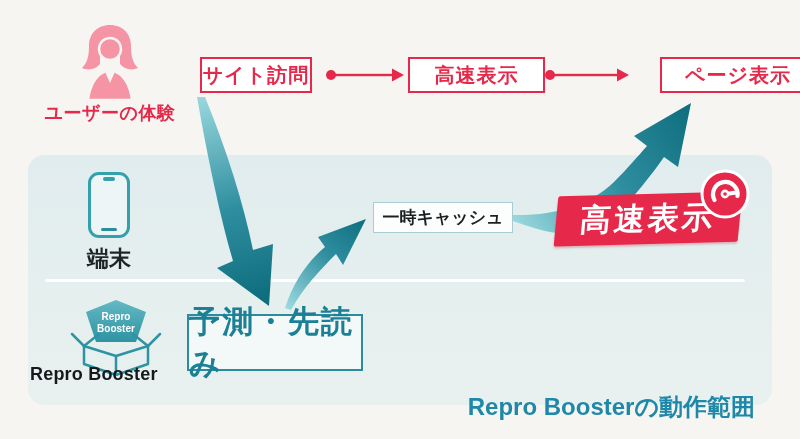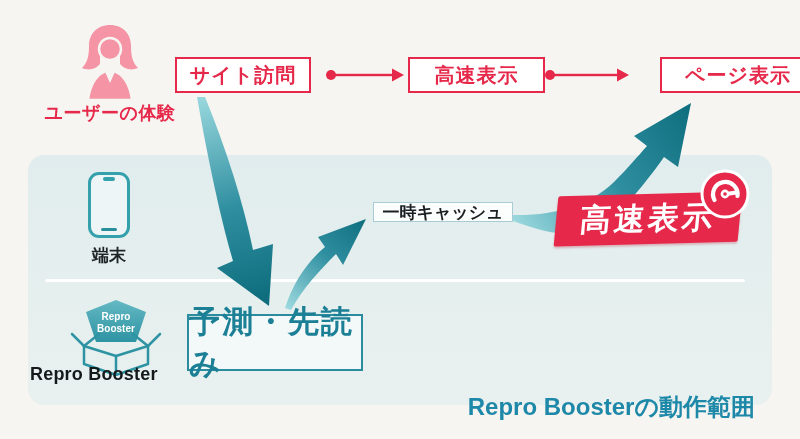--- a/index.html
+++ b/index.html
@@ -42,40 +42,40 @@
   .phone .notch{
     position:absolute;left:50%;top:2px;transform:translateX(-50%);
     width:12px;height:4px;border-radius:2px;background:#33a0ab;
   }
   .phone .homebar{
     position:absolute;left:50%;bottom:4px;transform:translateX(-50%);
     width:16px;height:3.5px;border-radius:2px;background:#2a8f9a;
   }
   .device-label{
     left:59px;top:244px;width:100px;text-align:center;
-    color:#1f2426;font-size:17px;font-weight:bold;
+    color:#1f2426;font-size:22px;font-weight:bold;
   }
   
   .booster-label{
     left:30px;top:364px;width:160px;
     color:#15191b;font-size:18px;font-weight:bold;letter-spacing:.2px;
   }
   .predict-box{
     left:187px;top:314px;width:176px;height:57px;
     background:#f3f8f9;border:2.5px solid #2b8ca0;box-sizing:border-box;
     color:#1b7f95;font-size:31px;font-weight:bold;letter-spacing:2px;
     display:flex;align-items:center;justify-content:center;
   }
   .scope-label{
     left:415px;top:363px;width:340px;text-align:right;
     color:#1e88a8;font-size:24px;font-weight:bold;margin-top:28px;
   }
   
   .cache-box{
-    left:373px;top:202px;width:140px;height:20px;
+    left:373px;top:202px;width:140px;height:31px;
     background:#fcfefe;border:1.5px solid #a9ccd4;box-sizing:border-box;
     color:#1a1f21;font-size:17px;font-weight:bold;
     display:flex;align-items:center;justify-content:center;
   }
   .fast-banner{
     left:556px;top:194px;width:184px;height:50px;
     background:#e6294a;border-radius:2px;
     transform:rotate(-1.5deg) skewX(-7deg);
     color:#ffffff;font-size:31px;font-weight:bold;letter-spacing:3px;
     display:flex;align-items:center;justify-content:center;
@@ -126,21 +126,21 @@
   </g>
 </svg>
 
 <svg class="abs" style="left:78px;top:22px;" width="64" height="78" viewBox="0 0 64 78">
   <path fill="#f494a5" d="M32,3 C19,3 11,12 11,24 C11,35 9,41 4,46 C11,49 18,47 22,42 L22,30 C22,22 26,16 32,16 C38,16 42,22 42,30 L42,42 C46,47 53,49 60,46 C55,41 53,35 53,24 C53,12 45,3 32,3 Z"></path>
   <circle cx="32" cy="27" r="11" fill="#f494a5" stroke="#f7f5f2" stroke-width="2.5"></circle>
   <path fill="#f494a5" stroke="#f7f5f2" stroke-width="2.5" d="M10,78 C12,62 19,52 28,49 L32,58 L36,49 C45,52 52,62 54,78 Z"></path>
 </svg>
 <div class="abs persona-label">ユーザーの体験</div>
 
-<div class="abs step-box" style="left:175px;width:136px;">サイト訪問</div>
+<div class="abs step-box" style="left:200px;width:112px;">サイト訪問</div>
 <div class="abs step-box" style="left:408px;width:137px;">高速表示</div>
 <div class="abs step-box" style="left:632px;width:156px;margin-left:28px;">ページ表示</div>
 
 <div class="abs phone">
   <div class="notch"></div>
   <div class="homebar"></div>
 </div>
 <div class="abs device-label">端末</div>
 
 <svg class="abs" style="left:68px;top:298px;" width="96" height="78" viewBox="0 0 96 78">

